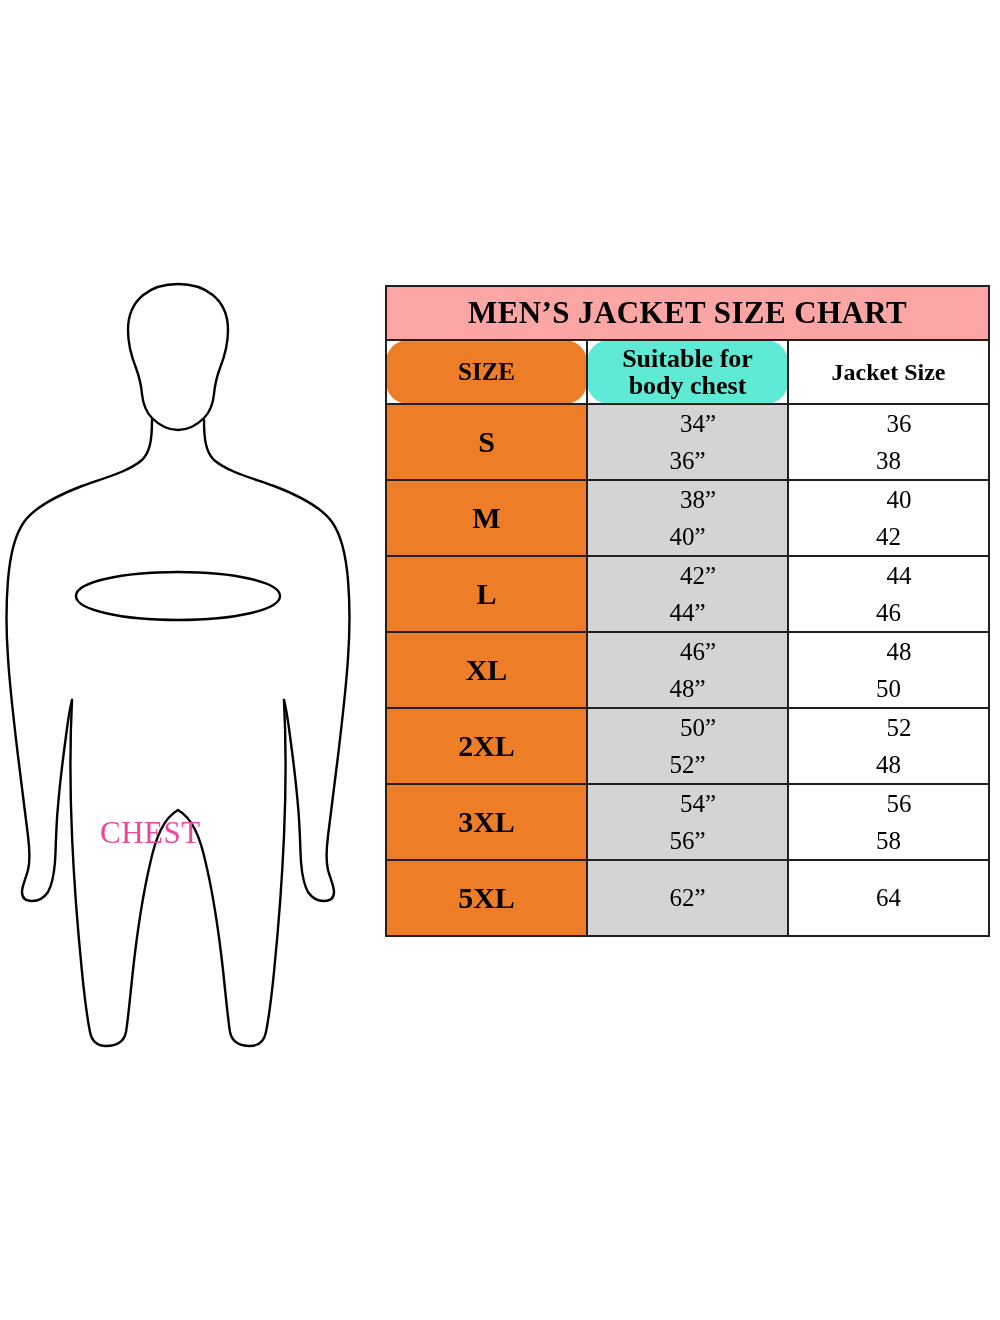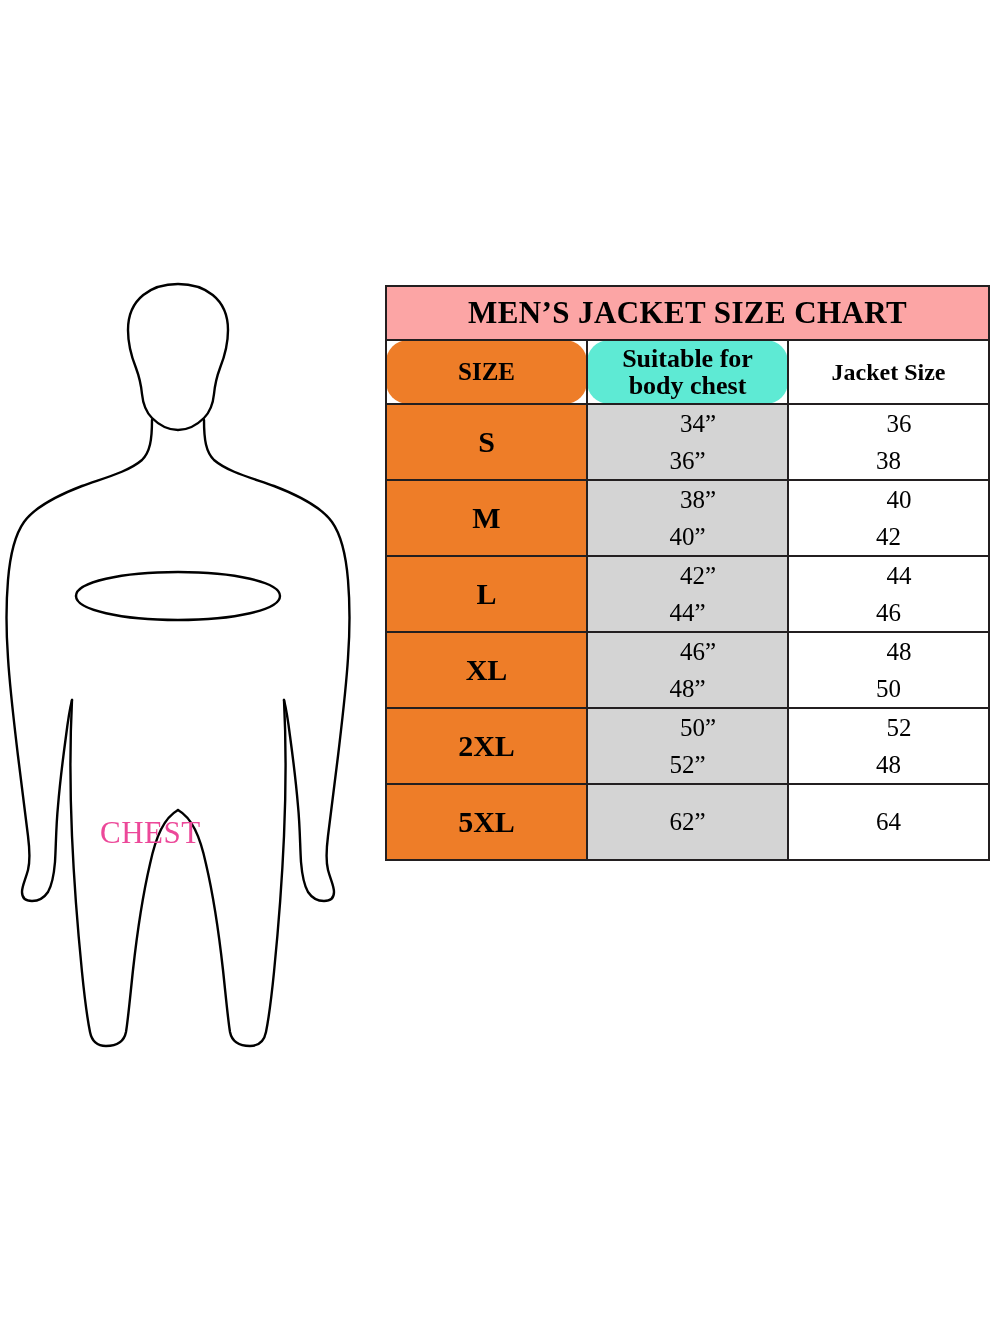--- a/index.html
+++ b/index.html
@@ -260,20 +260,31 @@
       <td class="chest-cell">
         <div class="sub first">50”</div>
         <div class="sub">52”</div>
       </td>
       <td class="jacket-cell">
         <div class="sub first">52</div>
         <div class="sub">48</div>
       </td>
     </tr>
 
+    <tr class="data-row">
+      <td class="size-cell">3XL</td>
+      <td class="chest-cell">
+        <div class="sub first">54”</div>
+        <div class="sub">56”</div>
+      </td>
+      <td class="jacket-cell">
+        <div class="sub first">56</div>
+        <div class="sub">58</div>
+      </td>
+    </tr>
 
 
     <tr class="data-row">
       <td class="size-cell">5XL</td>
       <td class="chest-cell">
         <div class="single">62”</div>
       </td>
       <td class="jacket-cell">
         <div class="single">64</div>
       </td>

